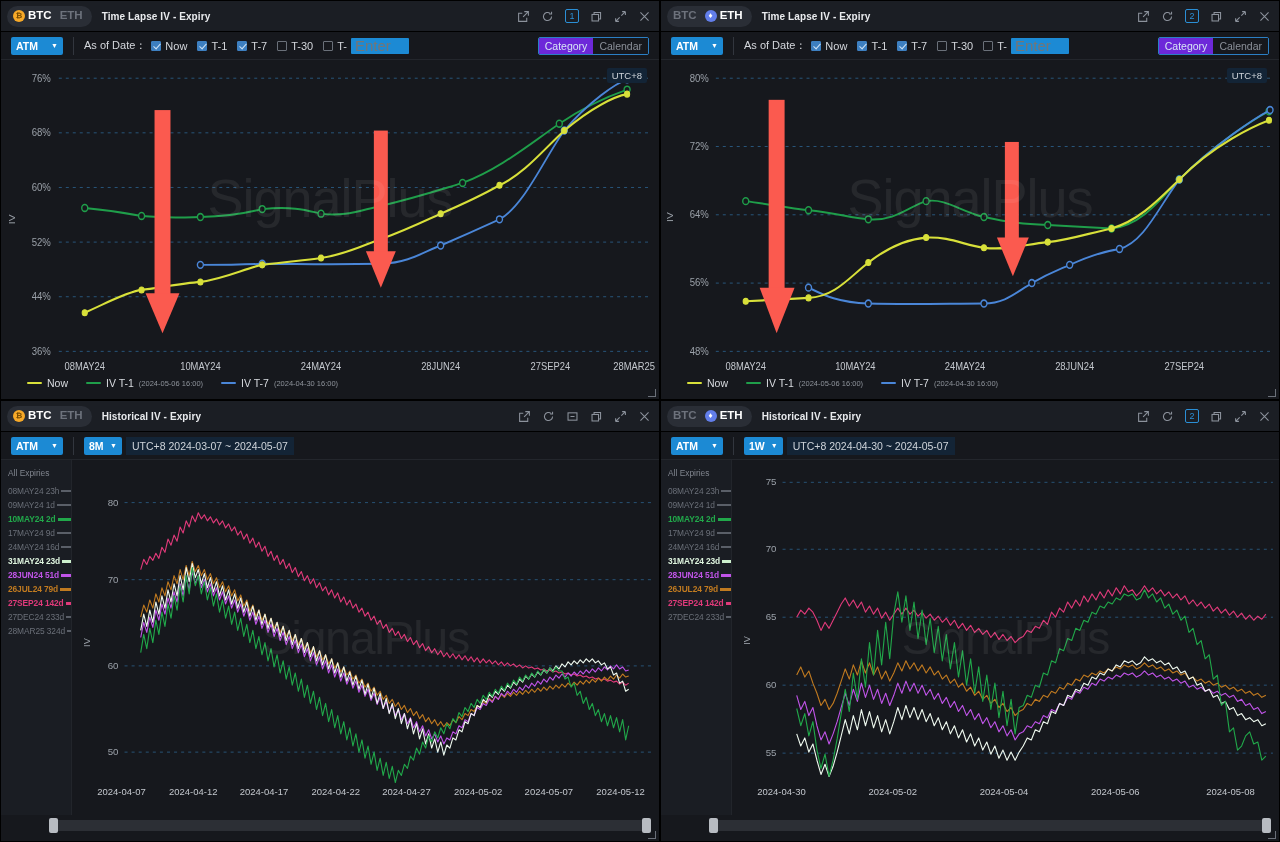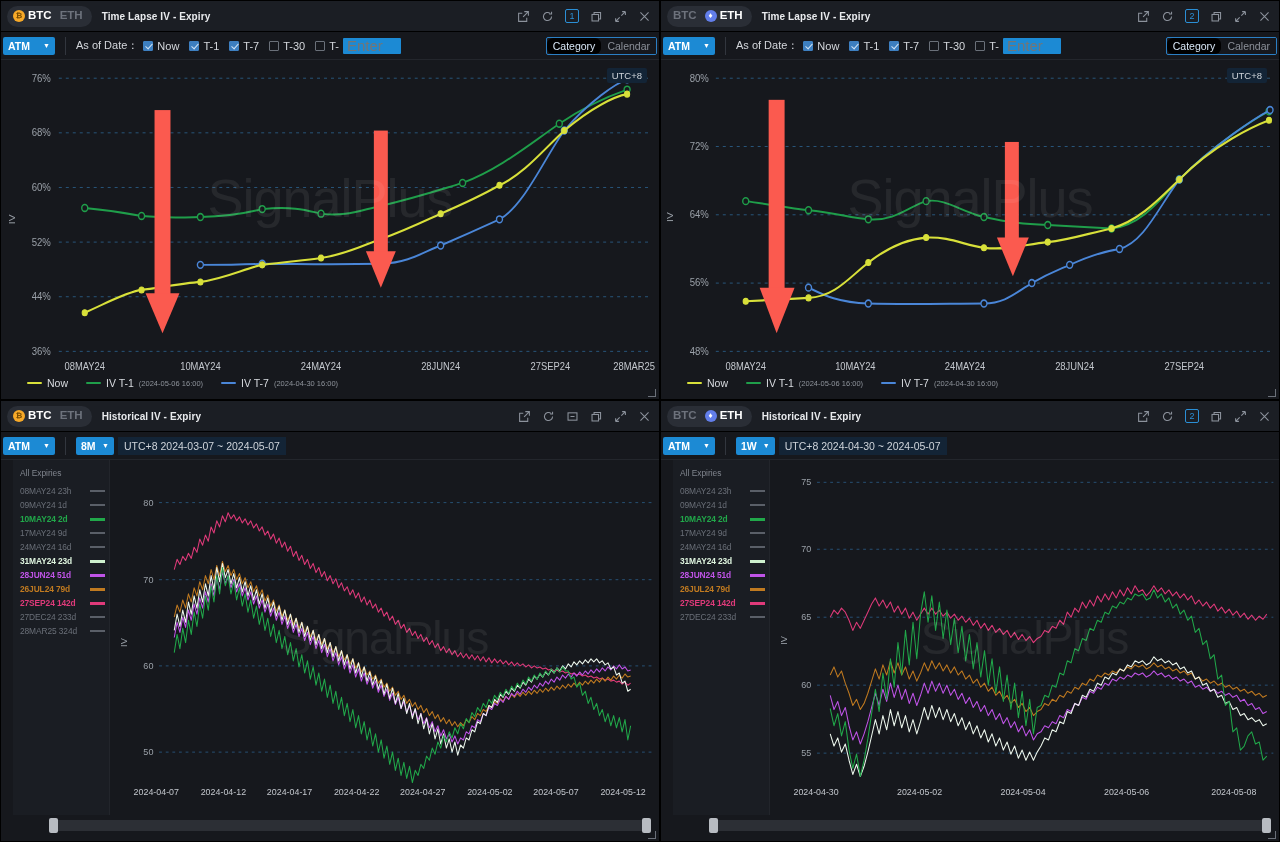--- a/index.html
+++ b/index.html
@@ -74,21 +74,21 @@
     font-size: 9px; line-height: 12px; text-align: center;
     border-radius: 2px;
     font-family: "Liberation Sans", sans-serif;
   }
   
   .toolbar {
     height: 28px;
     display: flex; align-items: center;
     background: #16181d;
     border-bottom: 1px solid #23262c;
-    padding: 0 2px;
+    padding: 0 10px;
     flex: none;
     gap: 0;
   }
   .sel {
     background: #1c8ad4;
     color: #fff;
     font-size: 10.5px;
     height: 18px;
     min-width: 52px;
     border-radius: 2px;
@@ -123,36 +123,35 @@
   }
   .segmented {
     display: flex; border: 1px solid #2b7fc4; border-radius: 2px; overflow: hidden;
     height: 18px;
   }
   .segmented > div {
     font-size: 10.5px; color: #8b9099;
     padding: 0 6px; display: flex; align-items: center;
     background: #16181d;
   }
-  .segmented > div.on { background: #000000; color: #d7e6f5; border-radius: 6px; }
+  .segmented > div.on { background: #6d28d9; color: #d7e6f5; }
   .daterange {
     background: #132436; color: #cfd4da; font-size: 10.5px;
     height: 18px; display: flex; align-items: center; padding: 0 6px;
     margin-left: 4px;
   }
   
   .body { flex: 1; position: relative; display: flex; min-height: 0; }
   .expiry-panel {
-    width: 97px; flex: none;
+    width: 71px; flex: none;
     background: #1a1d23;
     border-right: 1px solid #22252b;
     padding: 8px 0 0 0;
     font-size: 8.4px;
     overflow: hidden;
-    margin-left: 12px;
   }
   .exp-head { color: #80858e; padding: 0 6px 6px 7px; font-size: 8.4px; }
   .exp-row {
     display: flex; align-items: center; justify-content: space-between;
     padding: 2px 4px 2px 7px;
     white-space: nowrap;
   }
   .exp-row .lbl { letter-spacing: -0.1px; }
   .exp-row .dash { width: 15px; height: 2px; flex: none; margin-left: 2px; }
   .exp-row.off .lbl { color: #6a6f78; }

